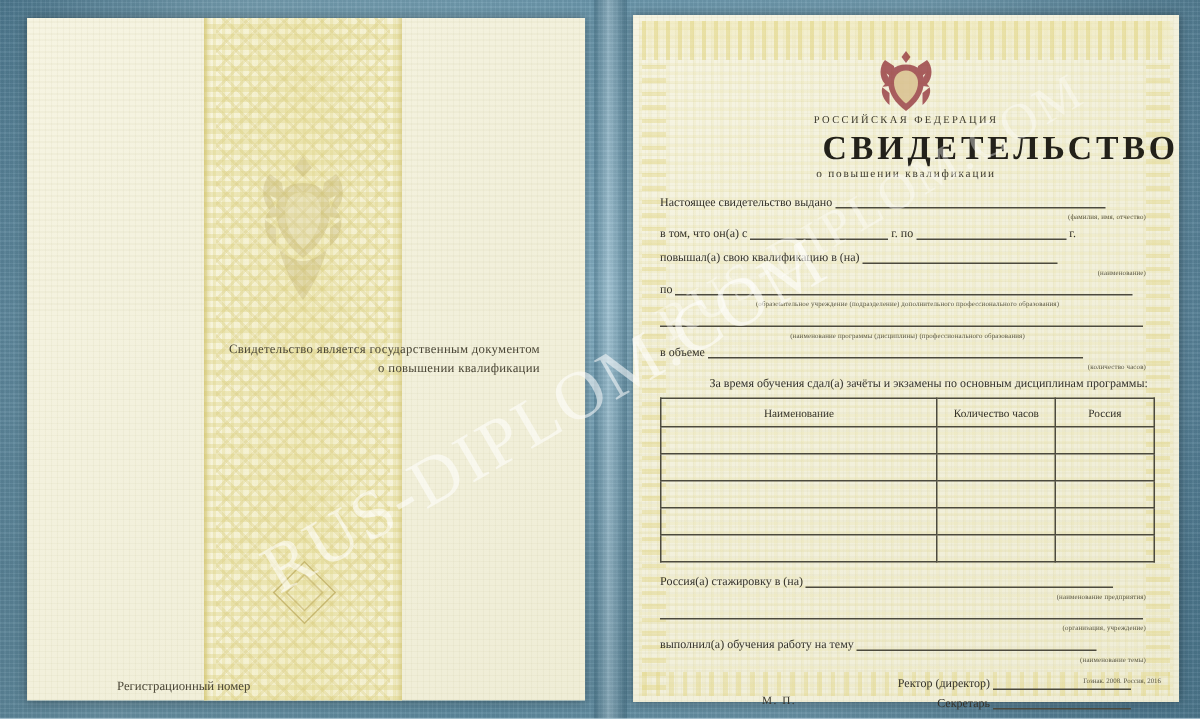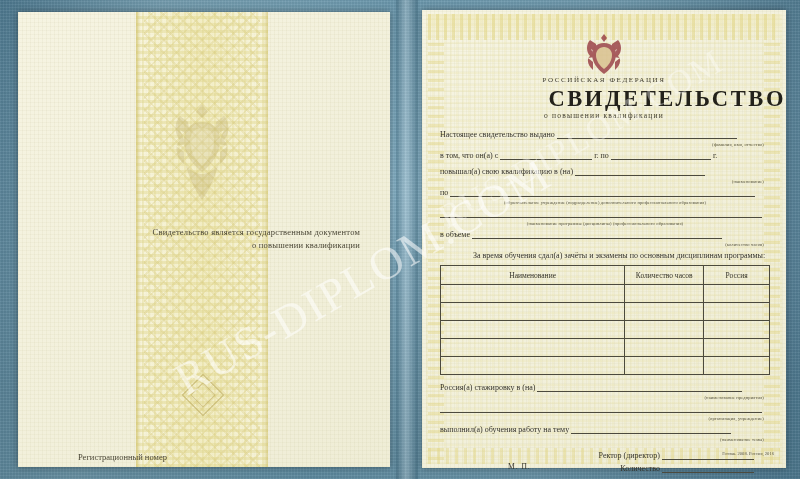--- a/index.html
+++ b/index.html
@@ -465,21 +465,21 @@
         </div>
         <div class="hint hint-r">(наименование темы)</div>
 
         <div class="sign-block">
           <div class="sig-line rector">
             <span>Ректор (директор)</span>
             <span class="rule" style="width:92px"></span>
           </div>
           <div class="sig-line rector">
             <span class="mp">М. П.</span>
-            <span>Количество</span>
+            <span>Секретарь</span>
             <span class="rule" style="width:92px"></span>
           </div>
         </div>
 
       </div>
 
       <div class="printinfo">Гознак. 2008. Россия, 2016</div>
     </div>
   </div>
 

